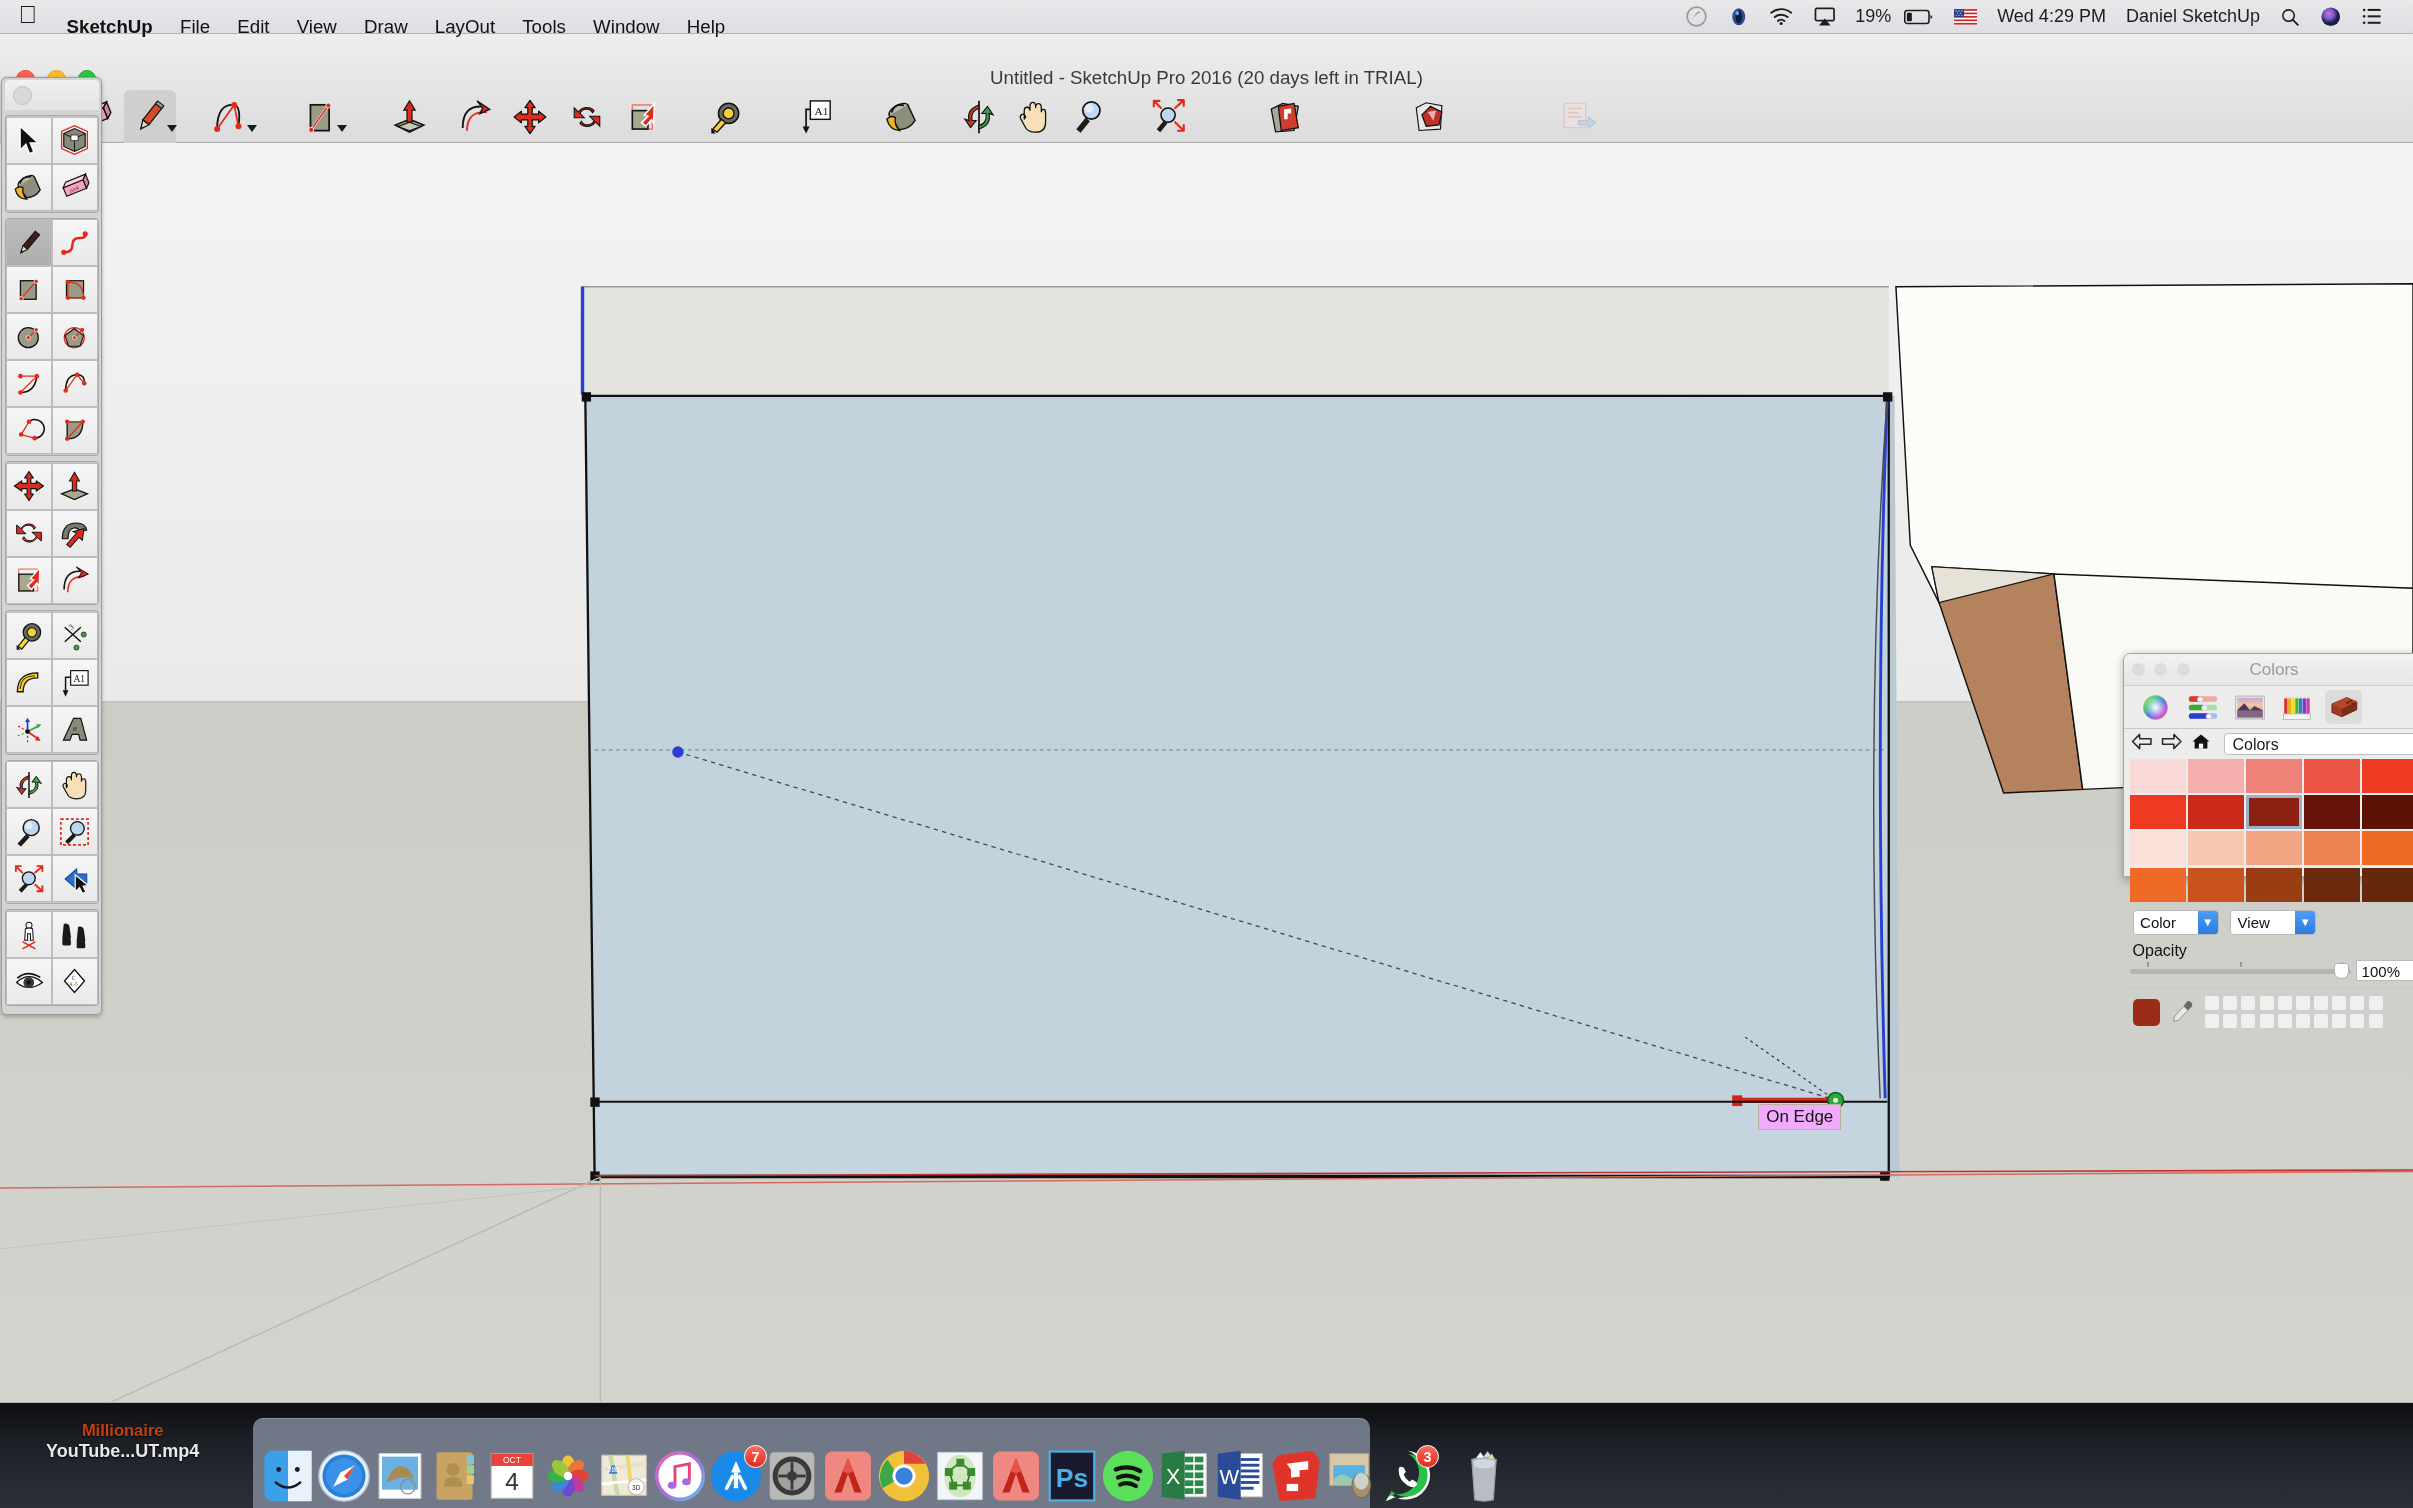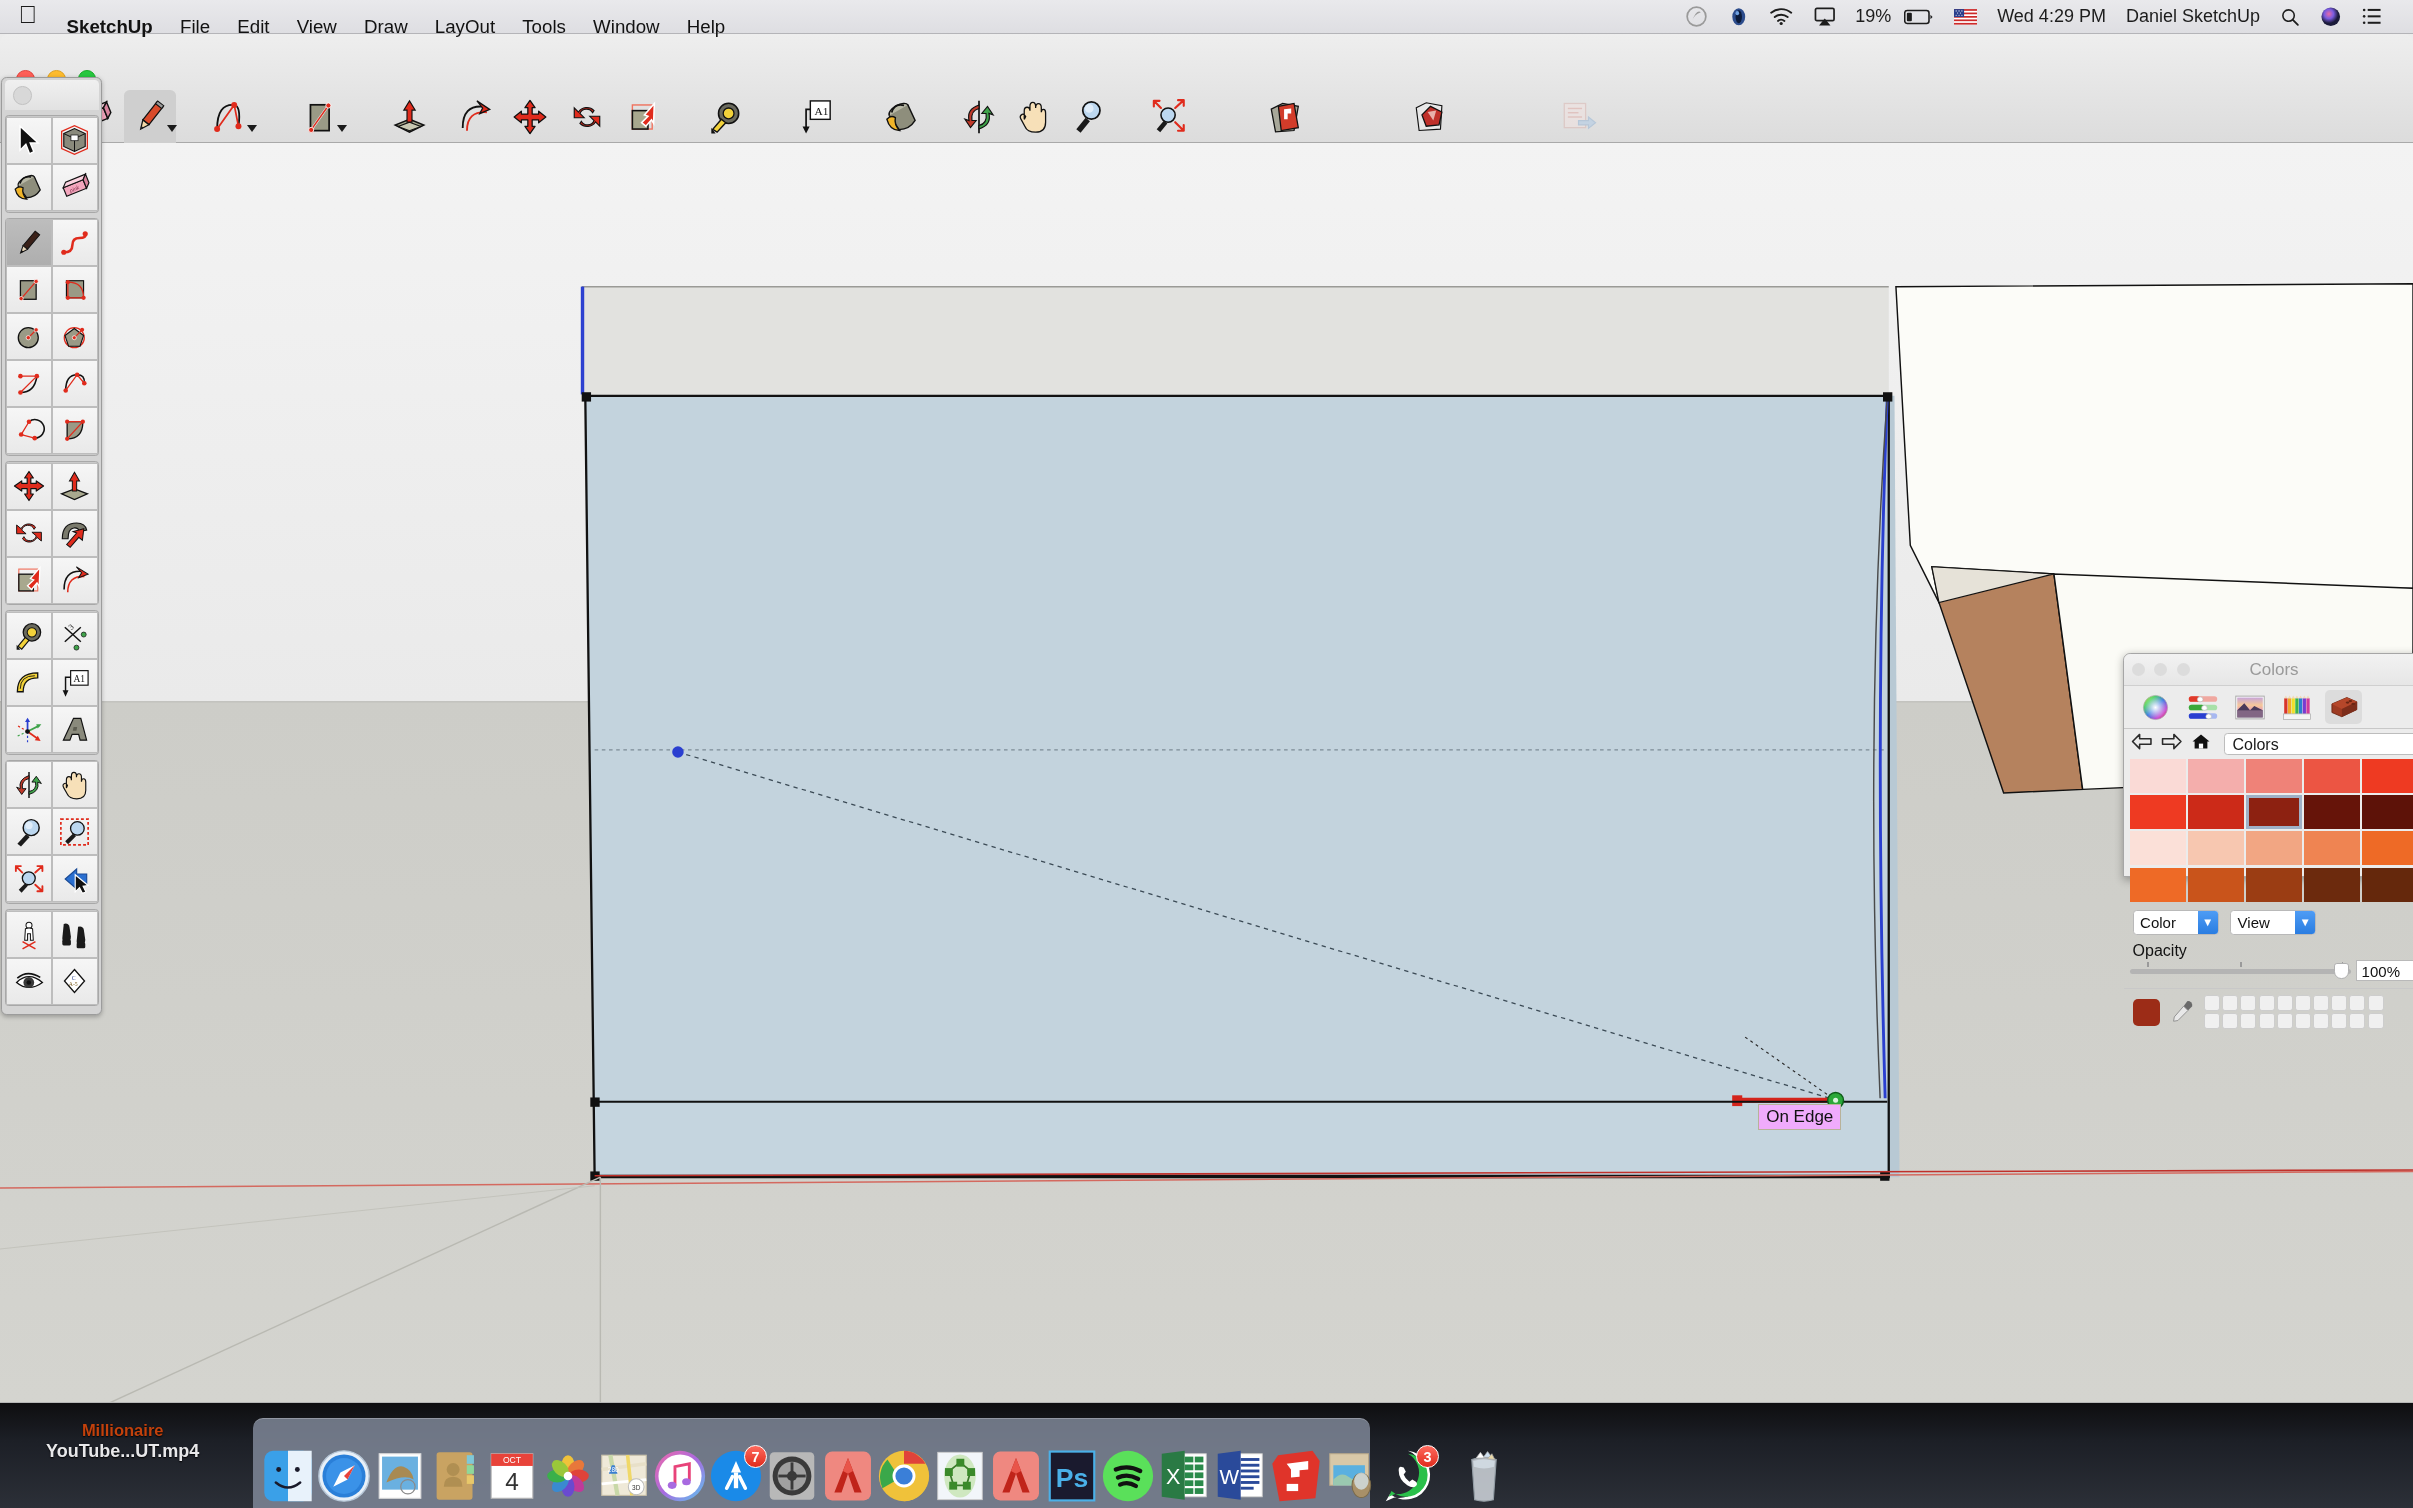--- a/index.html
+++ b/index.html
@@ -292,20 +292,21 @@
   </div>
 
   <div class="suwin">
 
     <div class="titlebar">
       <div class="traffic">
         <span class="tl r"></span>
         <span class="tl y"></span>
         <span class="tl g"></span>
       </div>
+      <div class="wintitle">Untitled - SketchUp Pro 2016 (20 days left in TRIAL)</div>
 
       <div class="toolbar">
 
         <div class="tool">
           <div class="tool-ico">
             <svg width="32" height="37" viewBox="0 0 44 52">
                 <path d="M8 4 L8 40 L17 31 L23 45 L29 42 L23 29 L35 29 Z" fill="#111" stroke="#fff" stroke-width="2.4"></path>
               </svg>
           </div>
           <div class="tool-lbl">Select</div>

